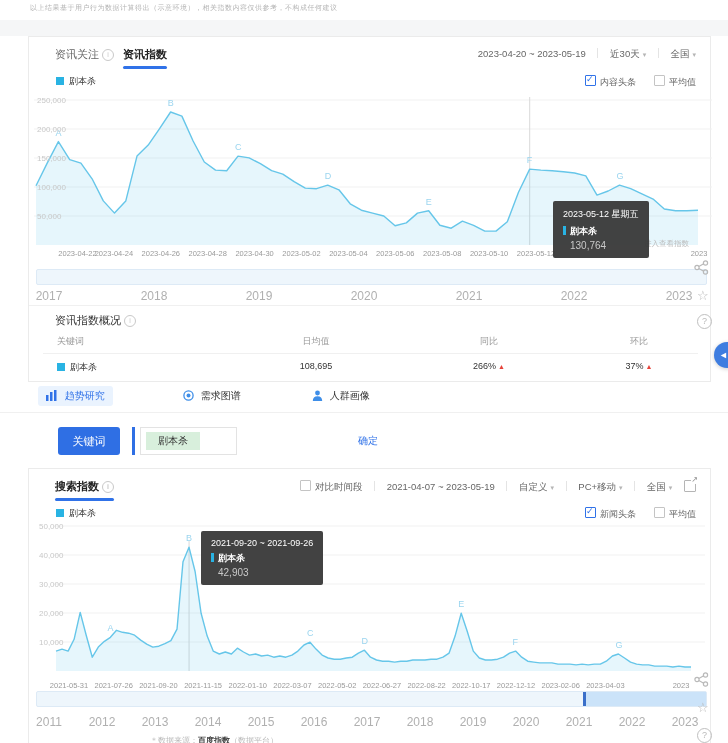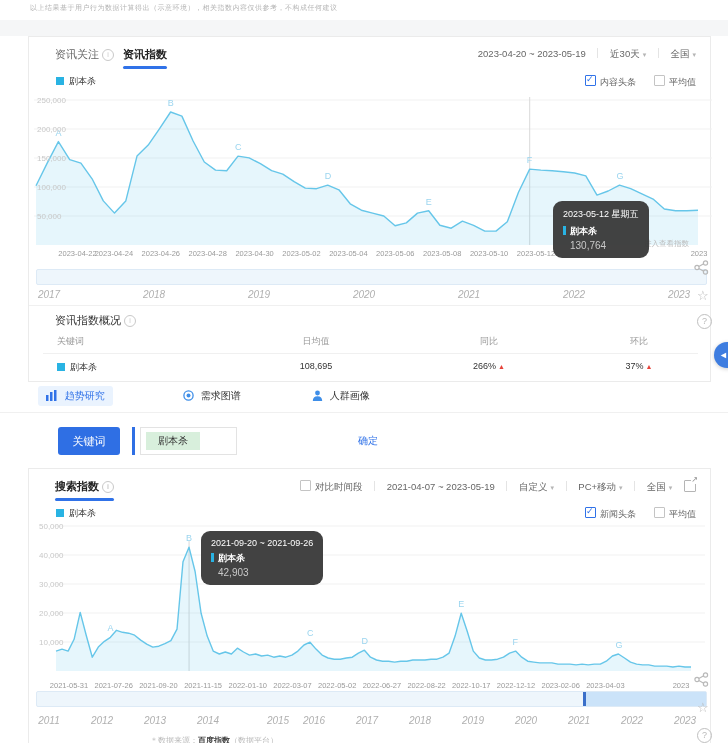--- a/index.html
+++ b/index.html
@@ -28,22 +28,22 @@
   .cb.on{border-color:#3072e8;}
   .cb.on:after{content:"✓";position:absolute;left:0px;top:-2px;font-size:9px;color:#3072e8;}
   .cb-item{margin-left:18px;cursor:pointer;}
   .chart-svg{position:absolute;left:0;}
   .xticks{position:absolute;left:0;width:100%;height:12px;}
   .xticks span{position:absolute;transform:translateX(-50%);font-size:7.5px;color:#9a9a9a;white-space:nowrap;}
   .slider{position:absolute;left:7px;width:671px;height:16px;background:#eef6fc;border:1px solid #ddeaf6;border-radius:2px;box-sizing:border-box;}
   .slider .sel{position:absolute;top:0;height:100%;background:#cbe3f9;}
   .slider .hdl{position:absolute;top:0;width:3px;height:100%;background:#3a6fc9;}
   .years{position:absolute;left:0;width:100%;height:12px;}
-  .years span{position:absolute;transform:translateX(-50%);font-size:10px;color:#b0b0b0;font-style:italic;}
-  .tooltip{position:absolute;background:rgba(56,56,56,.95);border-radius:9px;padding:7px 10px;z-index:5;}
+  .years span{position:absolute;transform:translateX(-50%);font-size:12px;color:#b0b0b0;}
+  .tooltip{position:absolute;background:rgba(56,56,56,.95);border-radius:2px;padding:7px 10px;z-index:5;}
   .tooltip .tl1{font-size:9px;color:#fff;white-space:nowrap;}
   .tooltip .tl2{font-size:9px;color:#fff;font-weight:bold;margin-top:4px;white-space:nowrap;}
   .tooltip .bar{display:inline-block;width:3px;height:9px;background:#29b3e3;margin-right:4px;vertical-align:-1px;}
   .tooltip .tl3{font-size:10px;color:#c9c9c9;margin-top:2px;padding-left:7px;}
   .enter-link{position:absolute;font-size:7.5px;color:#bbb;cursor:pointer;}
   .divid{position:absolute;left:0;width:100%;height:1px;background:#f0f0f0;}
   .ov-title{position:absolute;left:26px;font-size:11px;color:#333;}
   .ov-head span,.ov-row .cell{position:absolute;font-size:9px;}
   .ov-head span{color:#999;transform:translateX(-50%);}
   .ov-head .c0{transform:none;}
@@ -286,21 +286,21 @@
 
     <div class="slider" style="top:222px;">
       <span class="sel" style="left:548px;width:121px;"></span>
       <span class="hdl" style="left:546px;"></span>
     </div>
     <div class="years" id="yr2" style="top:246px;">
         <span style="left: 20px;">2011</span>
         <span style="left: 73px;">2012</span>
         <span style="left: 126px;">2013</span>
         <span style="left: 179px;">2014</span>
-        <span style="left: 232px; margin-left: 17px;">2015</span>
+        <span style="left: 232px;">2015</span>
         <span style="left: 285px;">2016</span>
         <span style="left: 338px;">2017</span>
         <span style="left: 391px;">2018</span>
         <span style="left: 444px;">2019</span>
         <span style="left: 497px;">2020</span>
         <span style="left: 550px;">2021</span>
         <span style="left: 603px;">2022</span>
         <span style="left: 656px;">2023</span>
       </div>
   </div>

